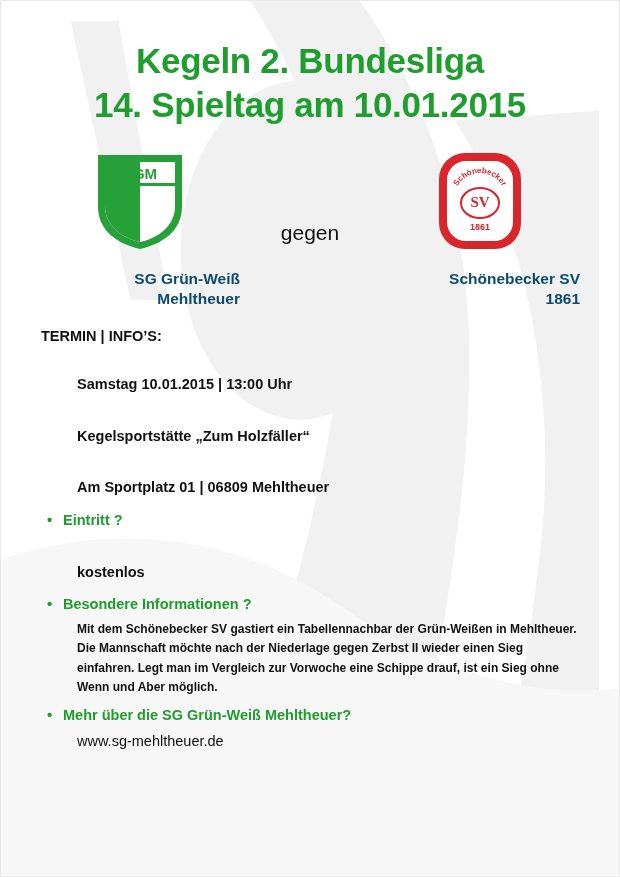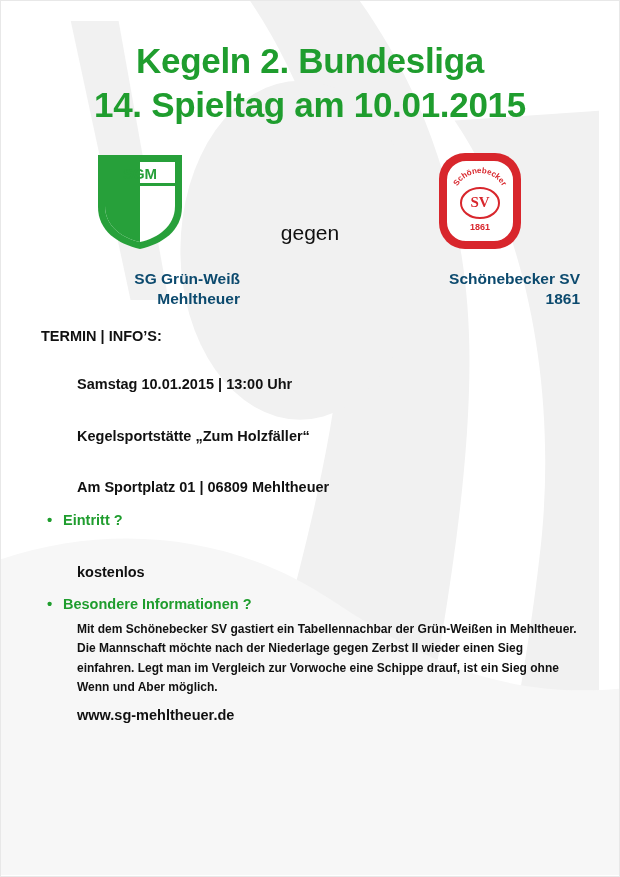--- a/index.html
+++ b/index.html
@@ -129,21 +129,21 @@
   .para {
     color: #111;
     font-weight: bold;
     font-size: 12px;
     line-height: 1.62;
     padding-left: 36px;
     margin-bottom: 8px;
   }
   .link {
     color: #111;
-    font-weight: bold;
+    font-weight: normal;
     font-size: 14.5px;
     padding-left: 36px;
     line-height: 1.5;
   }
 </style>
 </head>
 <body>
 
 <div class="poster">
 
@@ -216,17 +216,18 @@
 
       <div class="a tight">Kegelsportstätte „Zum Holzfäller“</div>
       <div class="a">Am Sportplatz 01 | 06809 Mehltheuer</div>
 
       <div class="q">Eintritt ?</div>
       <div class="a">kostenlos</div>
 
       <div class="q">Besondere Informationen ?</div>
       <div class="para">Mit dem Schönebecker SV gastiert ein Tabellennachbar der Grün-Weißen in Mehltheuer. Die Mannschaft möchte nach der Niederlage gegen Zerbst II wieder einen Sieg einfahren. Legt man im Vergleich zur Vorwoche eine Schippe drauf, ist ein Sieg ohne Wenn und Aber möglich.</div>
 
+      <div class="q">Mehr über die SG Grün-Weiß Mehltheuer?</div>
       <div class="link">www.sg-mehltheuer.de</div>
     </div>
 
   </div>
 </div>
 
 </body></html>

